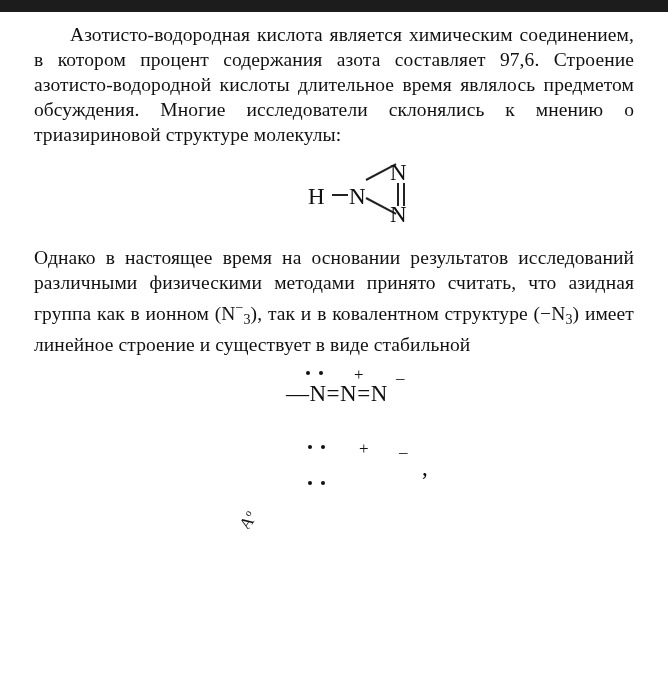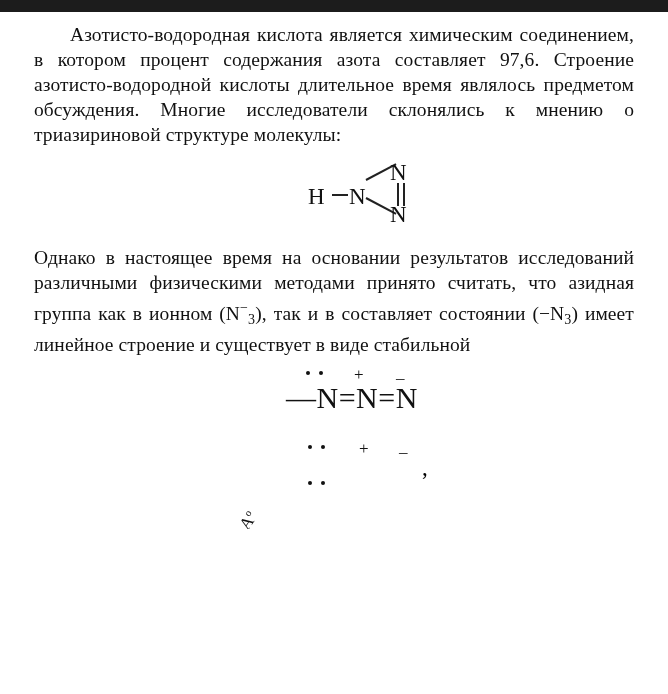--- a/index.html
+++ b/index.html
@@ -113,21 +113,21 @@
     top: 0;
     width: 170px;
     height: 46px;
     font-size: 23px;
   }
   .f2-line {
     position: absolute;
     left: 0;
     top: 14px;
     white-space: nowrap;
-    font-size: 30px;
+    font-size: 23px;
     letter-spacing: 0.5px;
     color: #111111;
   }
   .mark {
     position: absolute;
     font-size: 15px;
     line-height: 15px;
     color: #111111;
   }
   .lonepair {
@@ -242,21 +242,21 @@
         <span class="bond f1-diag-b"></span>
         <span class="atom f1-ntop">N</span>
         <span class="atom f1-nbot">N</span>
         <span class="bond f1-dbl-a"></span>
         <span class="bond f1-dbl-b"></span>
       </div>
     </div>
 
     <div class="spacer-md"></div>
 
-    <p class="para"><span>Однако в настоящее время на основании результатов исследований различными физическими методами принято считать, что азидная группа как в ионном (N</span><span class="sup">−</span><span class="sub">3</span><span>), так и в составляет состоянии (−N</span><span class="sub">3</span><span>) имеет линейное строение и существует в виде стабильной</span></p>
+    <p class="para"><span>Однако в настоящее время на основании результатов исследований различными физическими методами принято считать, что азидная группа как в ионном (N</span><span class="sup">−</span><span class="sub">3</span><span>), так и в ковалентном структуре (−N</span><span class="sub">3</span><span>) имеет линейное строение и существует в виде стабильной</span></p>
 
     <div class="spacer-sm"></div>
 
     <div class="formula-block f2-wrap">
       <div class="f2-inner">
         <span class="lonepair f2-lp">
             <i class="l"></i>
             <i class="r"></i>
           </span>
         <span class="mark f2-plus">+</span>

